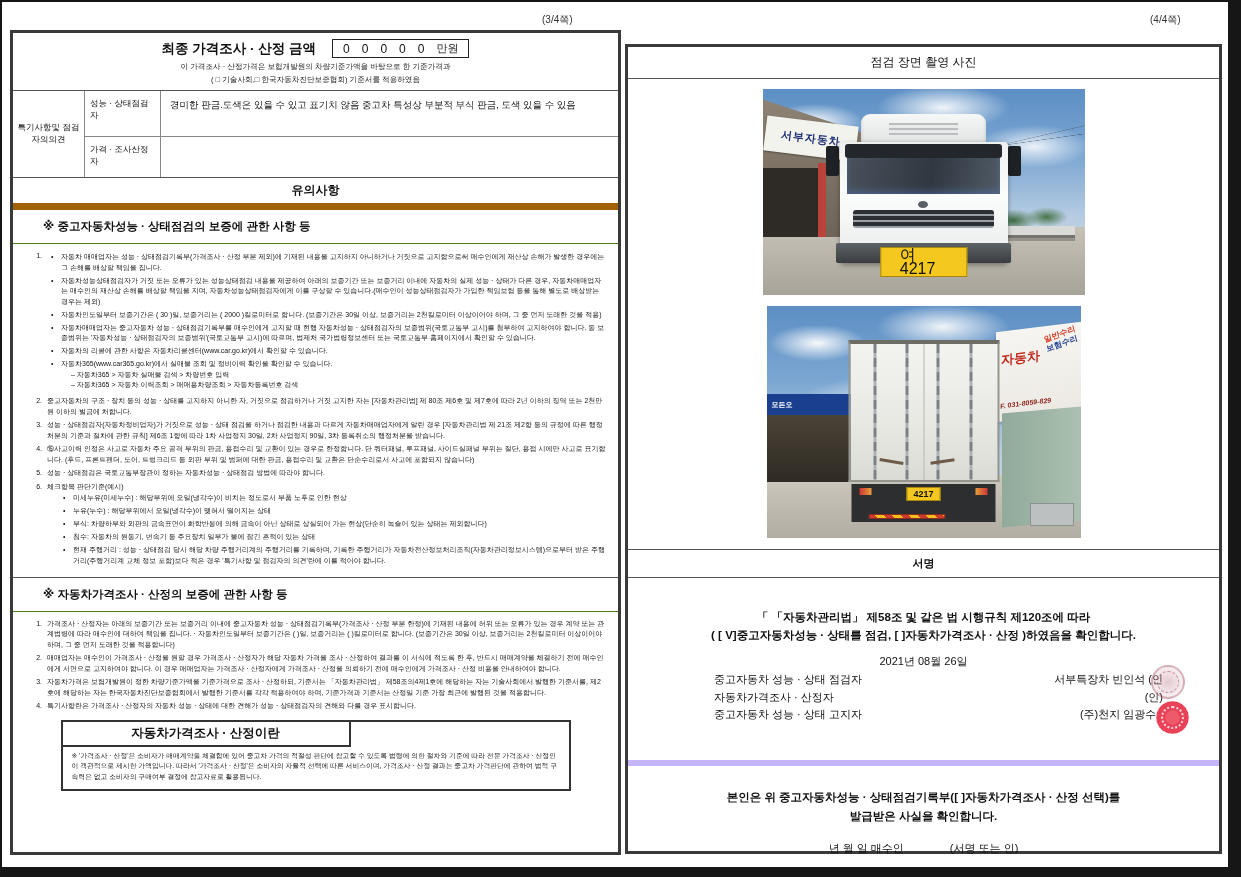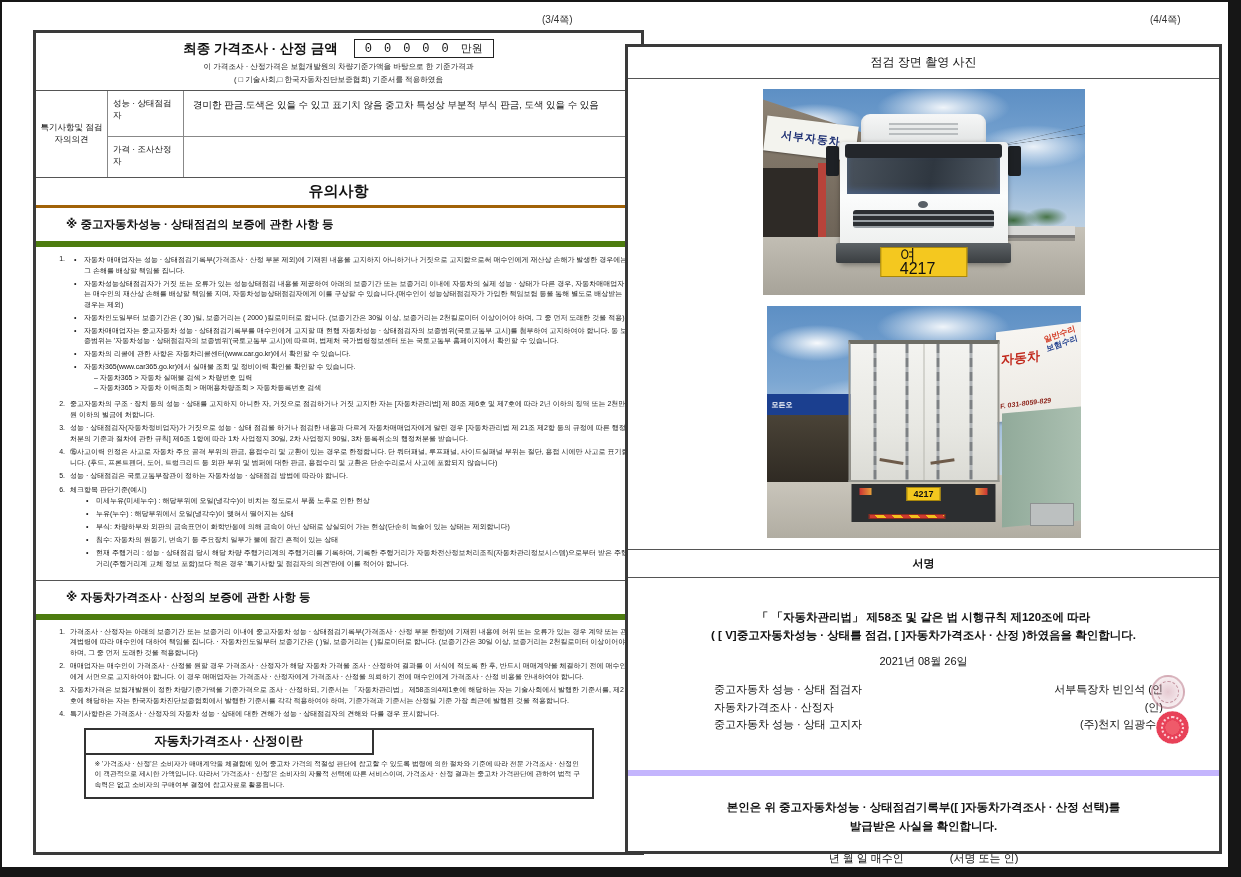--- a/index.html
+++ b/index.html
@@ -9,42 +9,42 @@
   .edge-top{top:0;left:0;width:100%;height:2px;}
   .edge-left{top:0;left:0;width:2px;height:100%;}
   .edge-right{top:0;right:0;width:13px;height:100%;}
   .edge-bottom{bottom:0;left:0;width:100%;height:10px;}
 
   .page-indicator{position:absolute;font-size:10px;color:#333;z-index:5;}
   #ind3{top:13px;left:542px;}
   #ind4{top:13px;left:1150px;}
 
   .page{position:absolute;background:#fff;border:3px solid #3a3a3a;box-sizing:border-box;}
-  #page3{left:33px;top:30px;width:611px;height:825px;}
+  #page3{left:10px;top:30px;width:611px;height:825px;}
   #page4{left:625px;top:44px;width:597px;height:810px;}
 
   
   .fp-header{text-align:center;padding:6px 0 5px;border-bottom:1px solid #555;}
   .fp-title-row{display:flex;justify-content:center;align-items:center;gap:16px;}
   .fp-title{font-weight:bold;font-size:13.5px;}
-  .amount-box{border:1px solid #222;padding:1px 10px;font-size:12px;display:inline-flex;align-items:center;font-family:Liberation Mono, monospace;}
+  .amount-box{border:1px solid #222;padding:1px 10px;font-size:12px;display:inline-flex;align-items:center;}
   .amount-box .digits{letter-spacing:12px;font-size:12px;}
   .amount-box .unit{font-size:11px;}
   .fp-desc{font-size:7.6px;margin-top:3.5px;color:#222;}
 
   .opinion{display:grid;grid-template-columns:72px 76px 1fr;border-bottom:1px solid #555;}
   .op-head{grid-row:1/3;border-right:1px solid #888;display:flex;align-items:center;justify-content:center;
            font-size:8.5px;text-align:center;padding:4px;}
   .op-label{border-right:1px solid #888;font-size:8.5px;padding:7px 5px;}
   .op-text{font-size:9.5px;padding:7px 9px;line-height:1.45;}
   .op-r1{border-bottom:1px solid #888;min-height:46px;box-sizing:border-box;}
   .op-r2{min-height:40px;box-sizing:border-box;}
 
-  .notice-bar{text-align:center;font-weight:bold;font-size:15px;padding:4px 8px;border-bottom:3px solid #a16207;}
-  .sec-title{font-weight:bold;font-size:11.5px;padding:9px 0 9px 30px;border-bottom:6px solid #4d7c0f;}
+  .notice-bar{text-align:center;font-weight:bold;font-size:12px;padding:4px 8px;border-bottom:7px solid #a16207;}
+  .sec-title{font-weight:bold;font-size:11.5px;padding:9px 0 9px 30px;border-bottom:1px solid #4d7c0f;}
   .sec-title2{border-top:1px solid #555;}
 
   .list{padding:7px 12px 5px 18px;font-size:7px;line-height:1.5;color:#141414;}
   .li{display:flex;gap:5px;margin-bottom:3px;}
   .num{width:11px;text-align:right;flex:none;}
   .li-txt{flex:1;}
   .bullets{margin:1px 0 2px 16px;}
   .b{display:flex;gap:4px;margin-bottom:2.5px;}
   .b .dot{flex:none;width:6px;}
   .b .dot::before{content:"•";}
@@ -136,21 +136,21 @@
   .p2-tail.l{left:6%;background:linear-gradient(90deg,#c33,#e7a13a);}
   .p2-tail.r{right:6%;background:linear-gradient(90deg,#e7a13a,#c33);}
   .p2-stripes{position:absolute;bottom:6%;left:12%;width:52%;height:9%;
     background:repeating-linear-gradient(45deg,#cf3b2e 0 6px,#f2c01d 6px 12px);border:1px solid #8d2b20;}
 
   .sign-bar{border-top:1px solid #555;border-bottom:1px solid #555;text-align:center;font-weight:bold;
     font-size:11px;padding:6px 0;}
   .sign-block{padding:30px 0 6px;}
   .confirm{text-align:center;font-weight:bold;font-size:11.5px;line-height:1.6;}
   .date-line{text-align:center;font-size:11px;margin-top:9px;}
-  .signers{position:relative;margin-top:12px;padding:0 56px 0 86px;}
+  .signers{position:relative;margin-top:2px;padding:0 56px 0 86px;}
   .srow{display:flex;justify-content:space-between;font-size:11px;line-height:1.62;}
   .seal{position:absolute;border-radius:50%;}
   .seal1{right:34px;top:-6px;width:30px;height:30px;border:2px solid rgba(170,90,110,.45);
     background:radial-gradient(circle,rgba(190,120,140,.4),rgba(190,120,140,.12) 70%,transparent 72%);}
   .seal1::after{content:"";position:absolute;inset:4px;border-radius:50%;border:1px dashed rgba(150,70,90,.5);}
   .seal2{right:30px;bottom:-10px;width:33px;height:33px;
     background:radial-gradient(circle,#ef5a6a 0 30%,#e84158 31% 68%,rgba(232,65,88,.55) 69% 100%);}
   .seal2::after{content:"";position:absolute;inset:5px;border-radius:50%;border:2px dotted rgba(255,235,238,.85);}
   .p4-footer{border-top:6px solid #c4b5fd;margin-top:30px;padding:22px 0 0;text-align:center;}
   .f-line{font-weight:bold;font-size:11.5px;line-height:1.6;}

